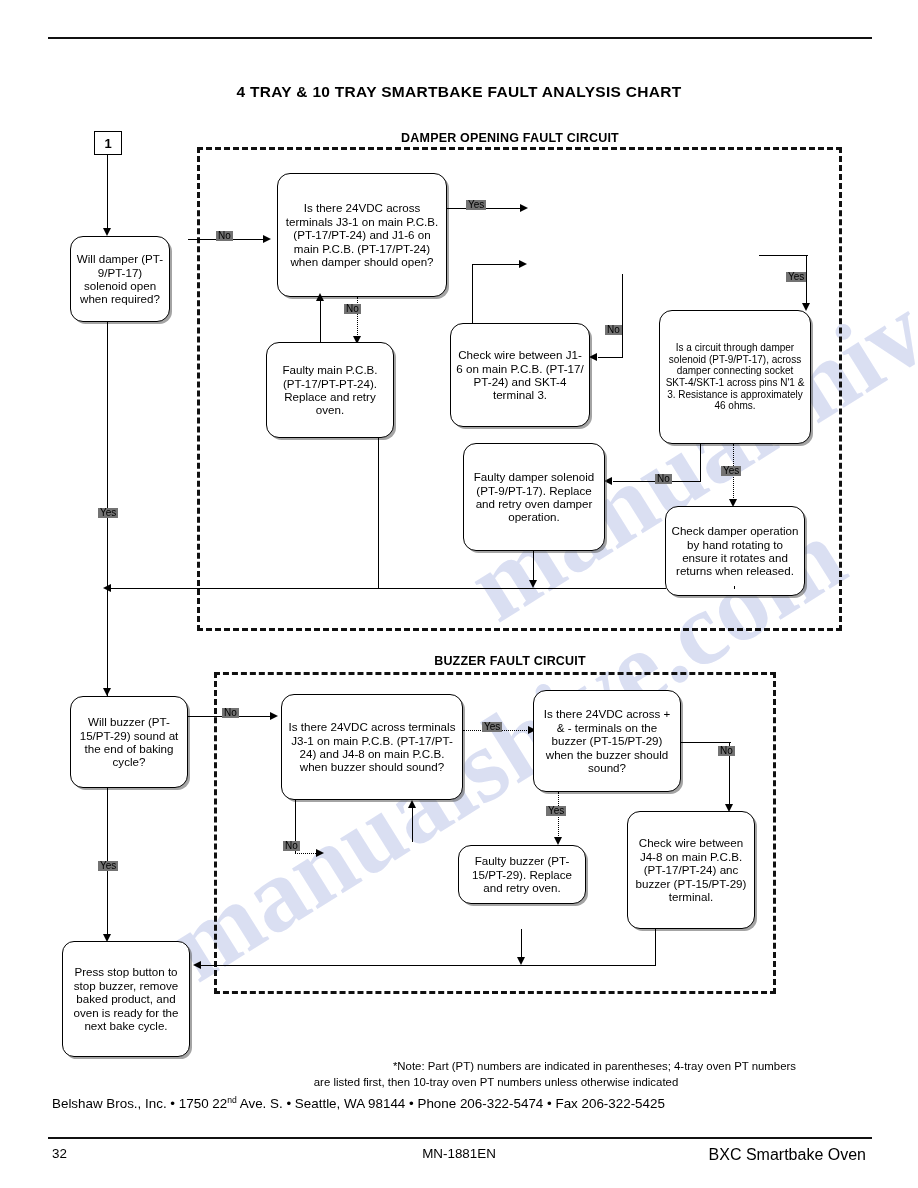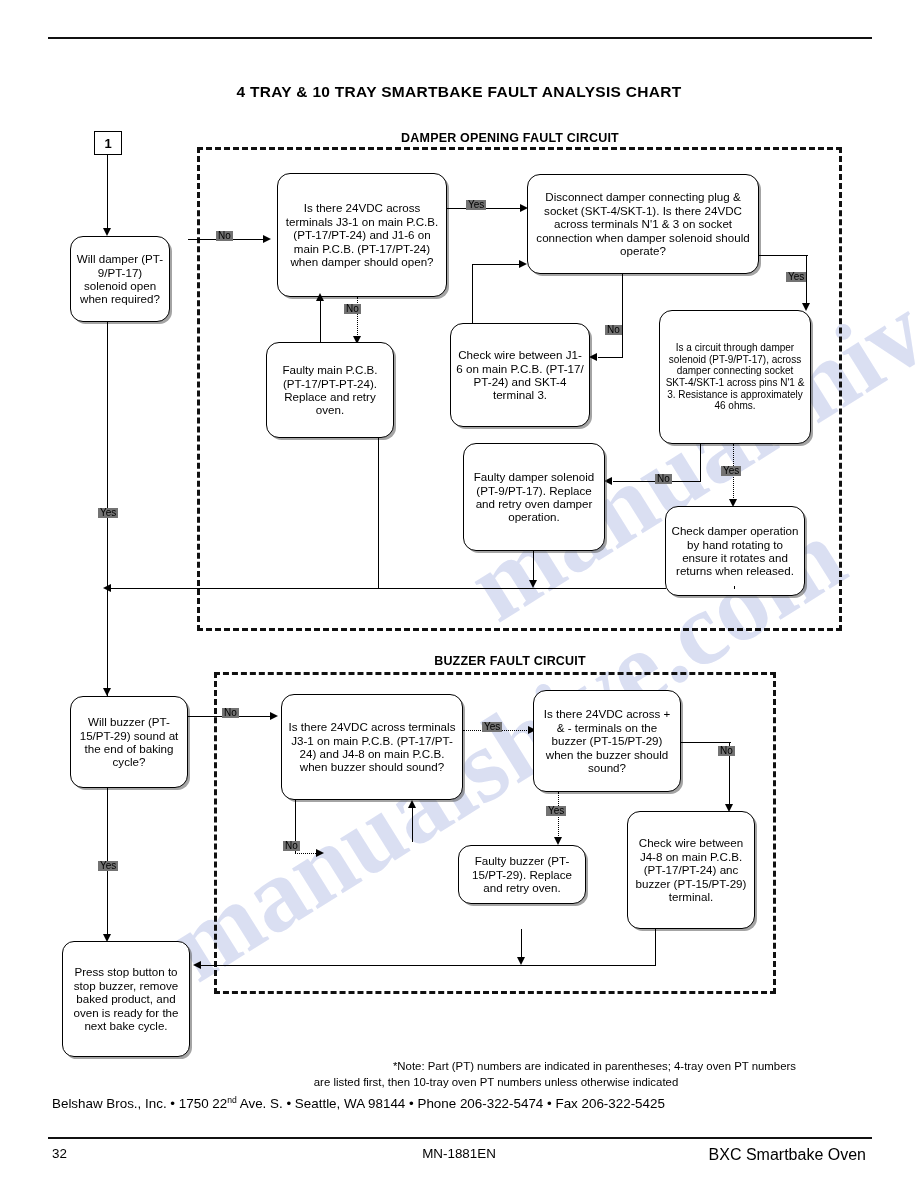--- a/index.html
+++ b/index.html
@@ -124,21 +124,20 @@
   <div class="ln h" style="left:188px;top:239px;width:78px;"></div>
   <div class="arw r" style="left:263px;top:234.5px;"></div>
   <div class="edge-lbl" style="left:216px;top:231px;">No</div>
 
   <div class="node" style="left:277px;top:173px;width:170px;height:124px;">Is there 24VDC across terminals J3-1 on main P.C.B. (PT-17/PT-24) and J1-6 on main P.C.B. (PT-17/PT-24) when damper should open?</div>
 
   <div class="ln h" style="left:447px;top:208px;width:76px;"></div>
   <div class="arw r" style="left:520px;top:203.5px;"></div>
   <div class="edge-lbl" style="left:466px;top:200px;">Yes</div>
 
-  <div class="node" style="left:527px;top:174px;width:232px;height:100px;">Disconnect damper connecting plug &amp; socket (SKT-4/SKT-1). Is there 24VDC across terminals N'1 &amp; 3 on socket connection when damper solenoid should operate?</div>
 
   <div class="ln dot-v" style="left:357px;top:297px;height:42px;"></div>
   <div class="arw d" style="left:352.5px;top:336px;"></div>
   <div class="edge-lbl" style="left:344px;top:304px;">No</div>
 
   <div class="node" style="left:266px;top:342px;width:128px;height:96px;">Faulty main P.C.B. (PT-17/PT-PT-24). Replace and retry oven.</div>
 
   <div class="node" style="left:450px;top:323px;width:140px;height:104px;">Check wire between J1-6 on main P.C.B. (PT-17/ PT-24) and SKT-4 terminal 3.</div>
 
   <div class="ln v" style="left:472px;top:264px;height:60px;"></div>

